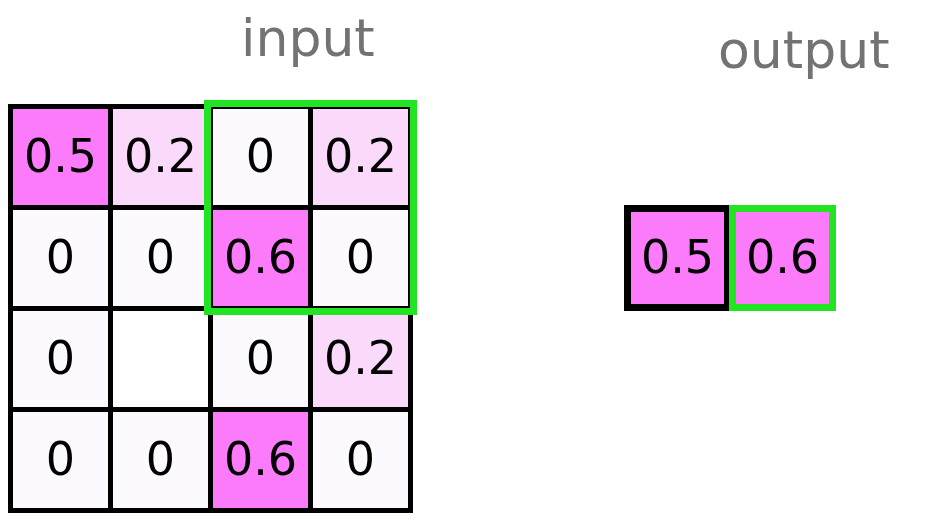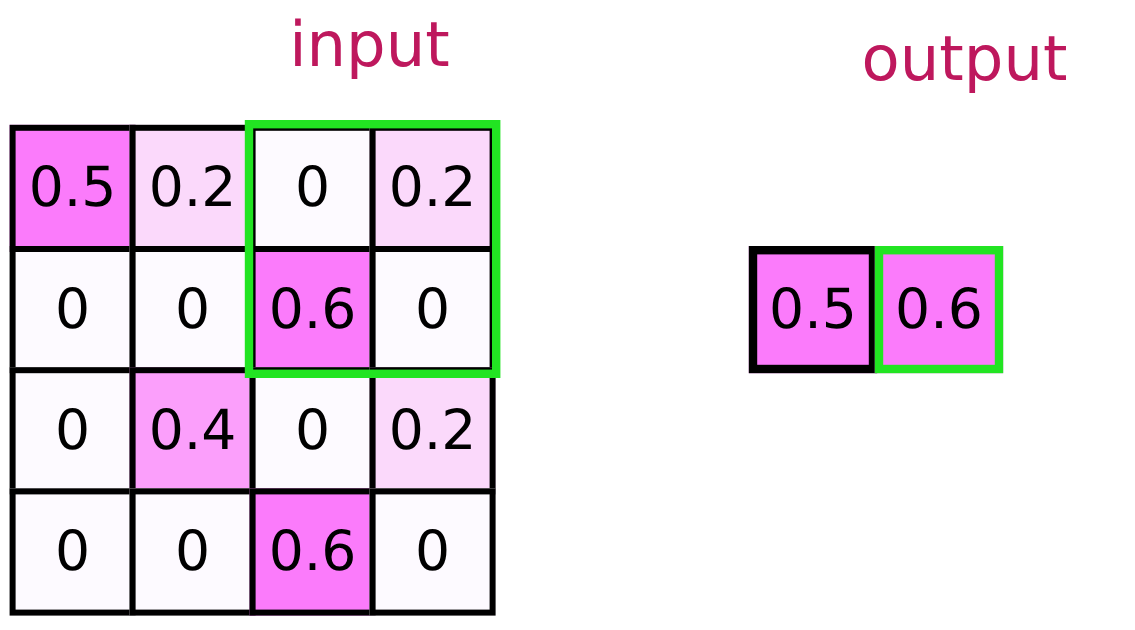--- a/index.html
+++ b/index.html
@@ -12,21 +12,21 @@
     height: 525px;
     position: relative;
     overflow: hidden;
     font-family: "DejaVu Sans", sans-serif;
   }
 
   .title {
     position: absolute;
     font-size: 52px;
     line-height: 1;
-    color: #be185d;
+    color: #737373;
     font-weight: 400;
     white-space: nowrap;
     letter-spacing: 0px;
   }
   #title-input  { left: 241px; top: 12px; }
   #title-output { left: 718px; top: 24px; }
 
   
   #input-grid {
     position: absolute;
@@ -111,23 +111,20 @@
     </div>
     <div class="cell" style="left: 200px; top: 101px; width: 105px; height: 106px; background: rgb(251, 123, 251);">
       <span>0.6</span>
     </div>
     <div class="cell" style="left: 300px; top: 101px; width: 105px; height: 106px; background: rgb(253, 250, 255);">
       <span>0</span>
     </div>
     <div class="cell" style="left: 0px; top: 202px; width: 105px; height: 106px; background: rgb(253, 250, 255);">
       <span>0</span>
     </div>
-    <div class="cell" style="left: 100px; top: 202px; width: 105px; height: 106px; background: rgb(251, 159, 251);">
-      <span>0.4</span>
-    </div>
     <div class="cell" style="left: 200px; top: 202px; width: 105px; height: 106px; background: rgb(253, 250, 255);">
       <span>0</span>
     </div>
     <div class="cell" style="left: 300px; top: 202px; width: 105px; height: 106px; background: rgb(251, 217, 251);">
       <span>0.2</span>
     </div>
     <div class="cell" style="left: 0px; top: 303px; width: 105px; height: 106px; background: rgb(253, 250, 255);">
       <span>0</span>
     </div>
     <div class="cell" style="left: 100px; top: 303px; width: 105px; height: 106px; background: rgb(253, 250, 255);">

